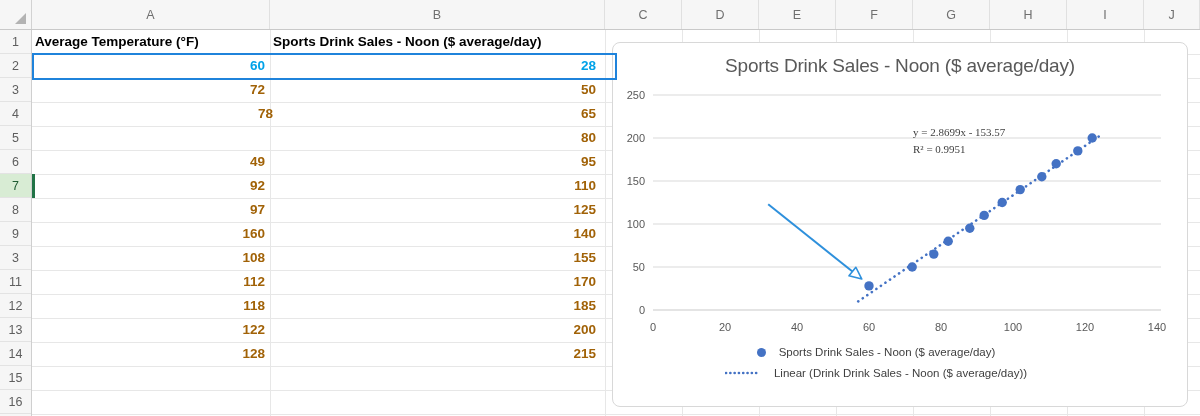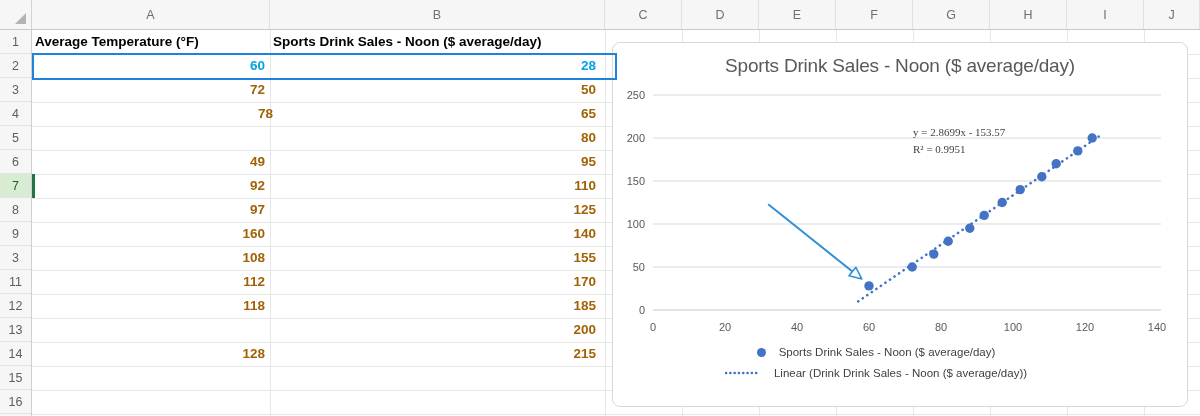--- a/index.html
+++ b/index.html
@@ -91,20 +91,21 @@
       <div class="cell num" style="left: 32px; width: 233px; top: 198px;">97</div>
       <div class="cell num" style="left: 270px; width: 326px; top: 198px;">125</div>
       <div class="cell num" style="left: 32px; width: 233px; top: 222px;">160</div>
       <div class="cell num" style="left: 270px; width: 326px; top: 222px;">140</div>
       <div class="cell num" style="left: 32px; width: 233px; top: 246px;">108</div>
       <div class="cell num" style="left: 270px; width: 326px; top: 246px;">155</div>
       <div class="cell num" style="left: 32px; width: 233px; top: 270px;">112</div>
       <div class="cell num" style="left: 270px; width: 326px; top: 270px;">170</div>
       <div class="cell num" style="left: 32px; width: 233px; top: 294px;">118</div>
       <div class="cell num" style="left: 270px; width: 326px; top: 294px;">185</div>
+      <div class="cell num" style="left: 32px; width: 233px; top: 318px;">122</div>
       <div class="cell num" style="left: 270px; width: 326px; top: 318px;">200</div>
       <div class="cell num" style="left: 32px; width: 233px; top: 342px;">128</div>
       <div class="cell num" style="left: 270px; width: 326px; top: 342px;">215</div>
     </div>
 
   <div class="colhead-row" id="colhead-row">
     <div class="corner-cell">
       <div class="corner-tri"></div>
     </div>
   <div class="colhead-cell" style="left: 32px; width: 238px;">A</div>

